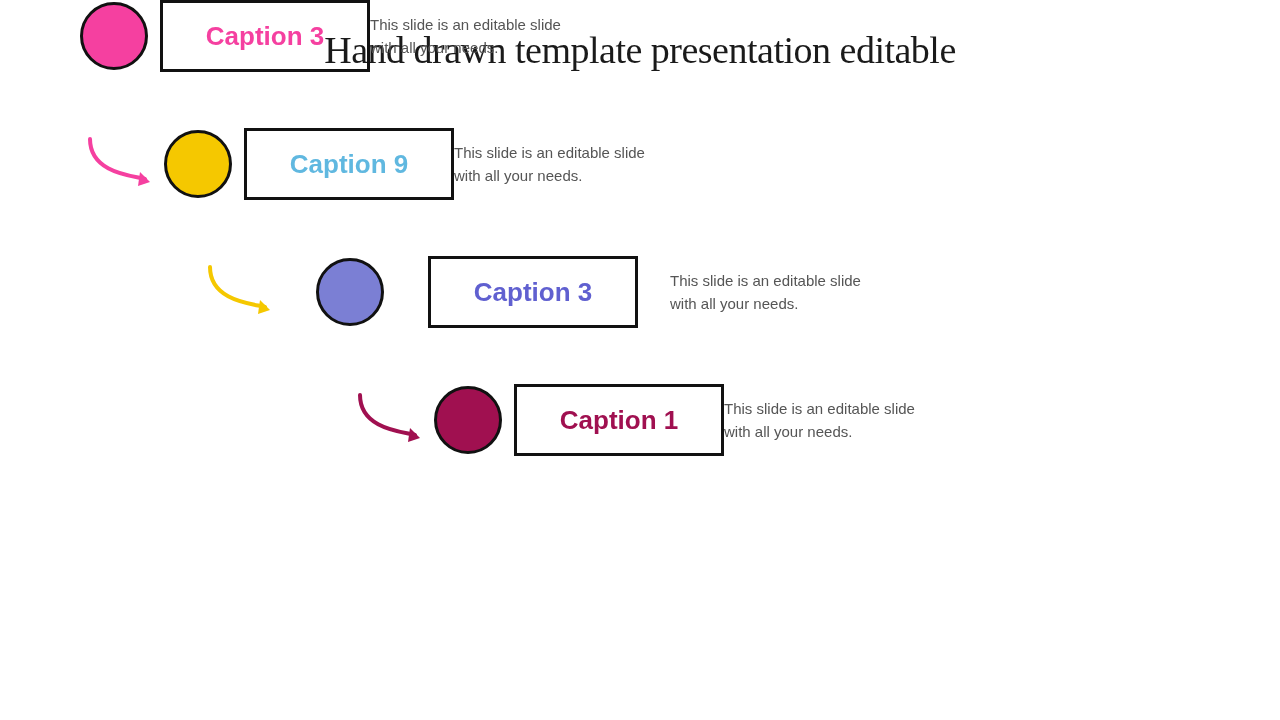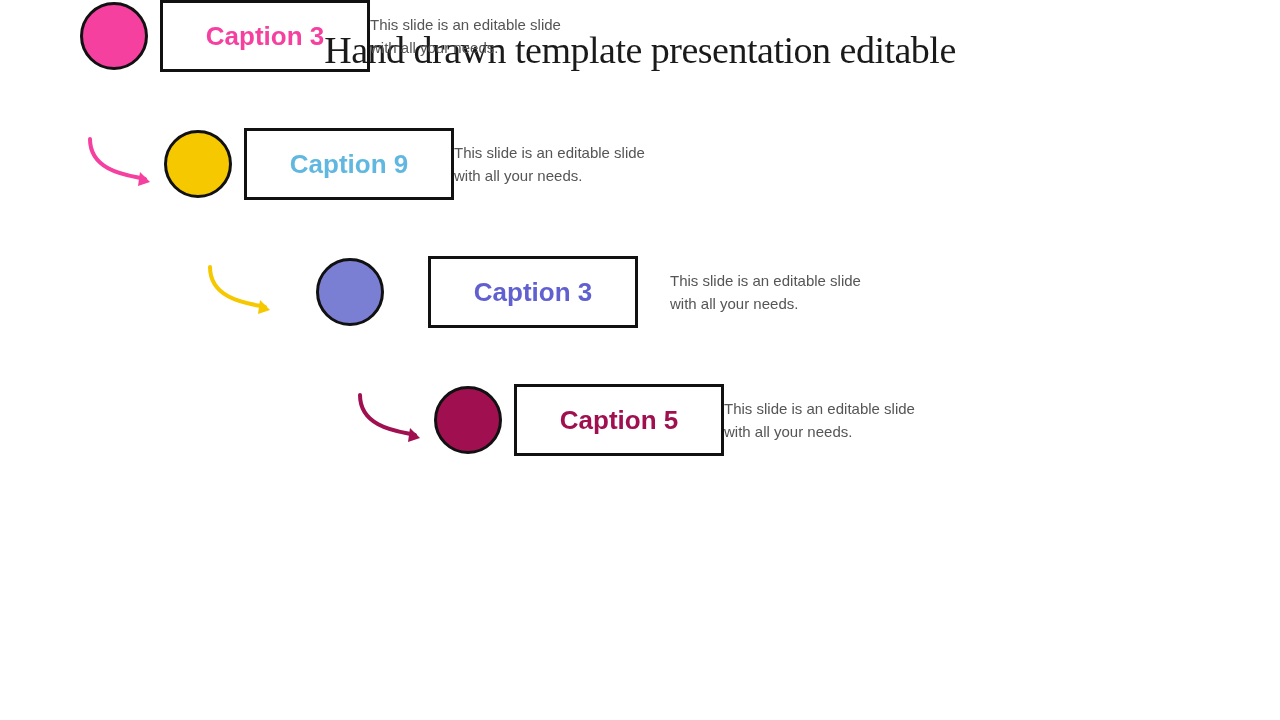--- a/index.html
+++ b/index.html
@@ -134,21 +134,21 @@
 
   <div class="row row-4">
     <div style="margin-left:350px; display:flex; align-items:center;">
 
       <svg width="80" height="60" viewBox="0 0 80 60">
         <path d="M10,5 C10,40 55,42 65,45" stroke="#a01050" stroke-width="4" fill="none" stroke-linecap="round"></path>
         <polygon points="60,38 70,48 58,52" fill="#a01050"></polygon>
       </svg>
       <div class="circle circle-maroon" style="margin-left:4px;"></div>
       <div class="caption-box">
-        <span class="caption-text caption-maroon">Caption 5</span>
+        <span class="caption-text caption-maroon">Caption 1</span>
       </div>
       <div class="desc">
         <span>This slide is an editable slide</span><br>
         <span>with all your needs.</span>
       </div>
     </div>
   </div>
 
 </div>
 

